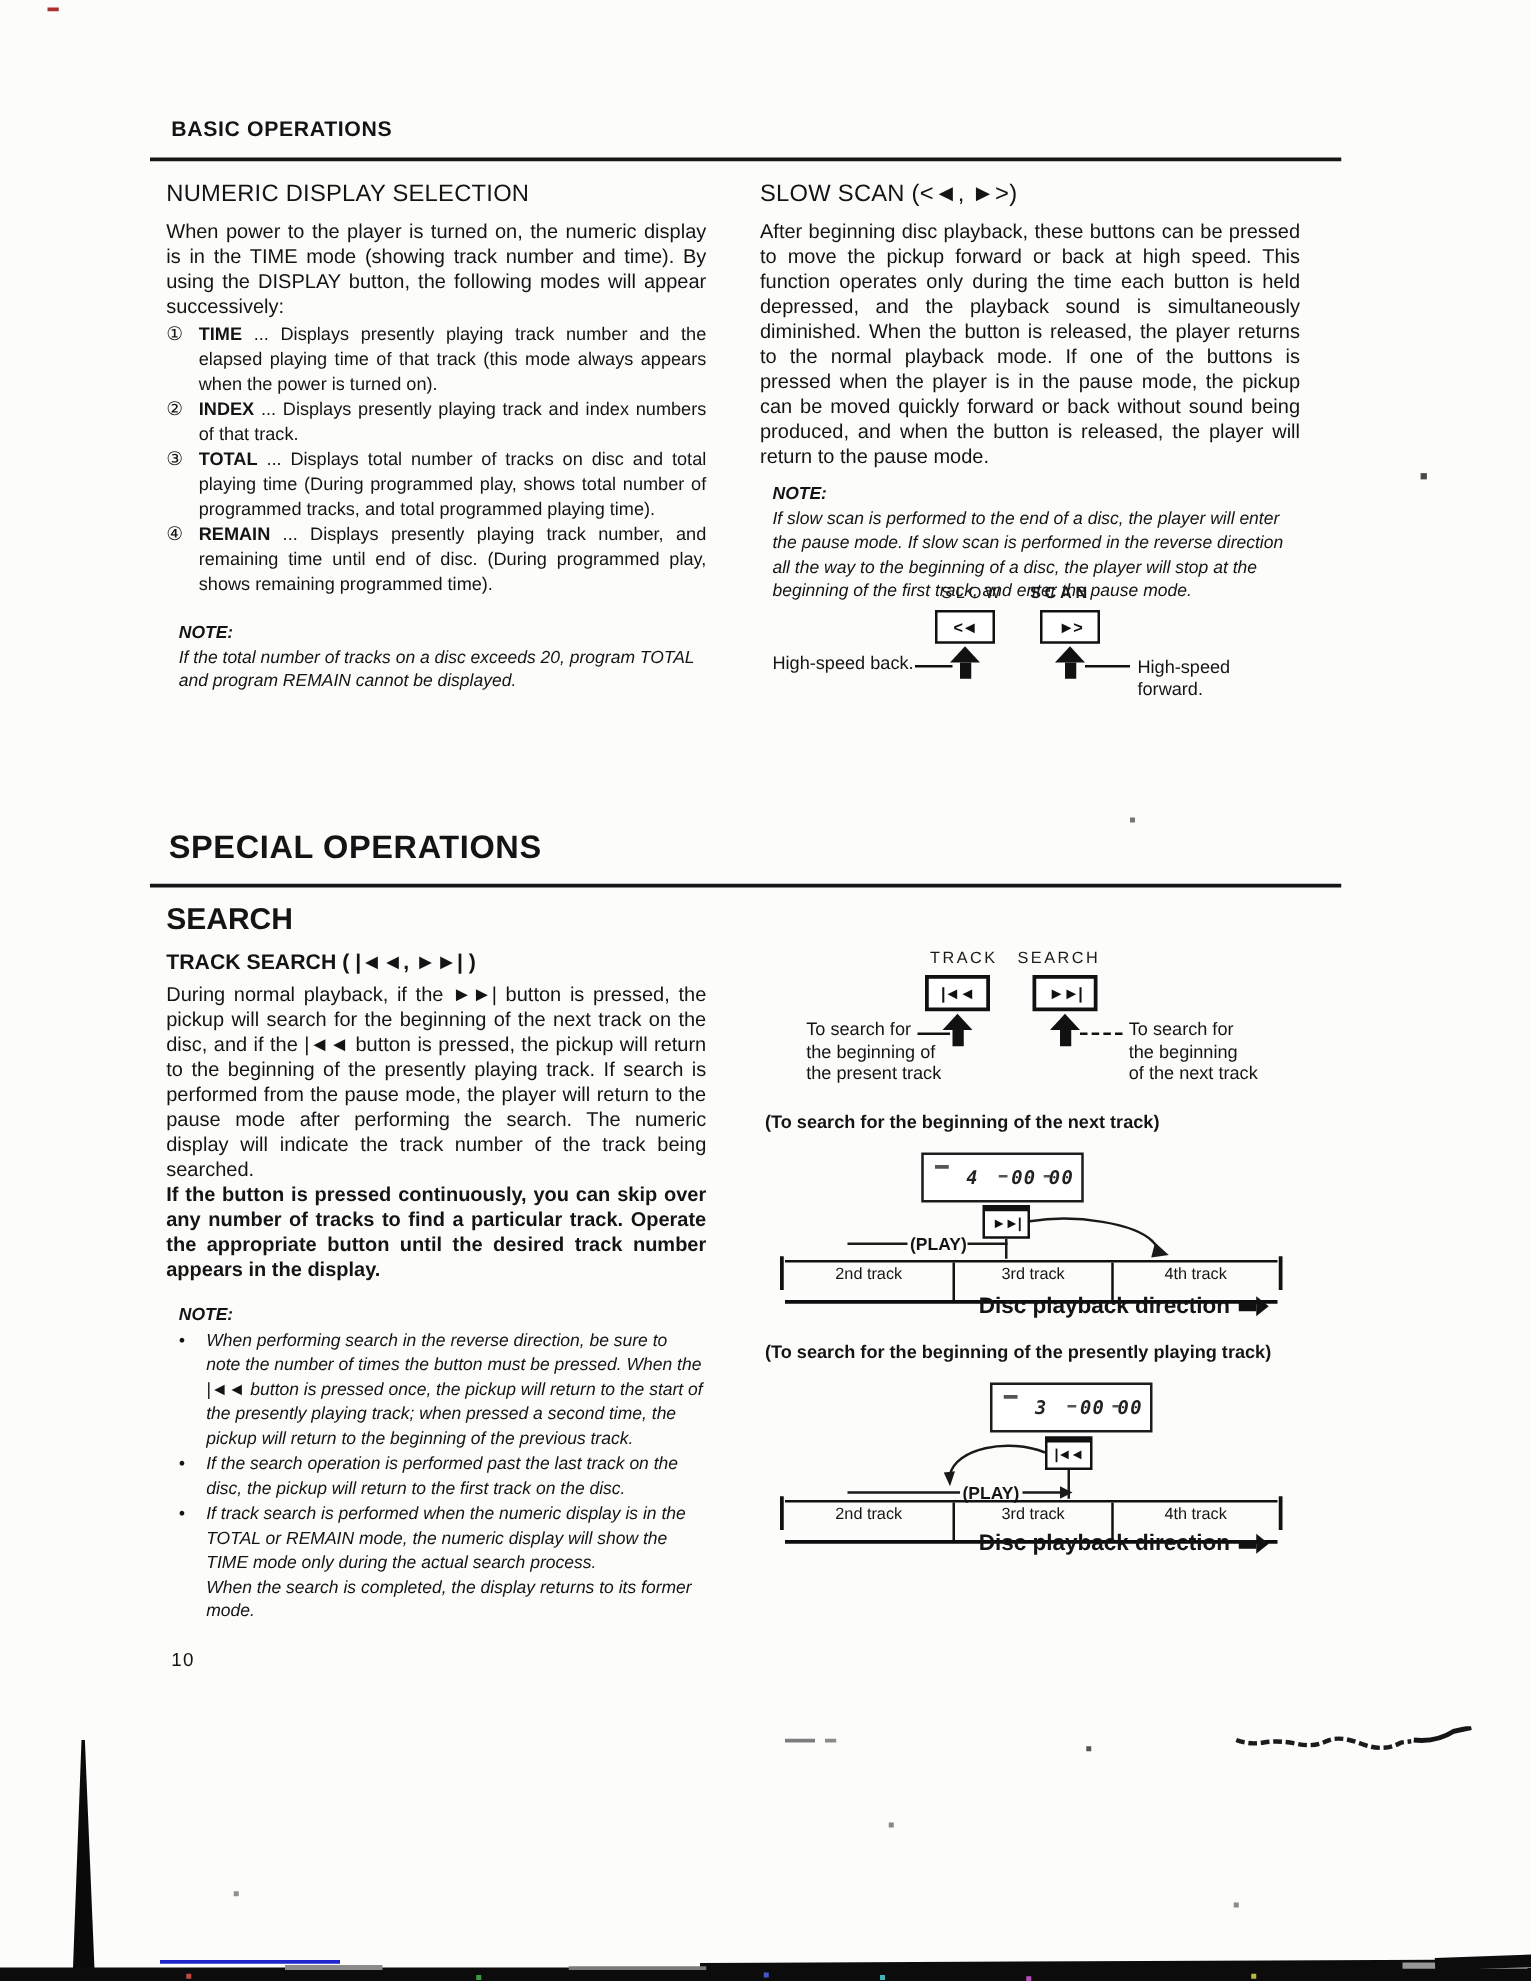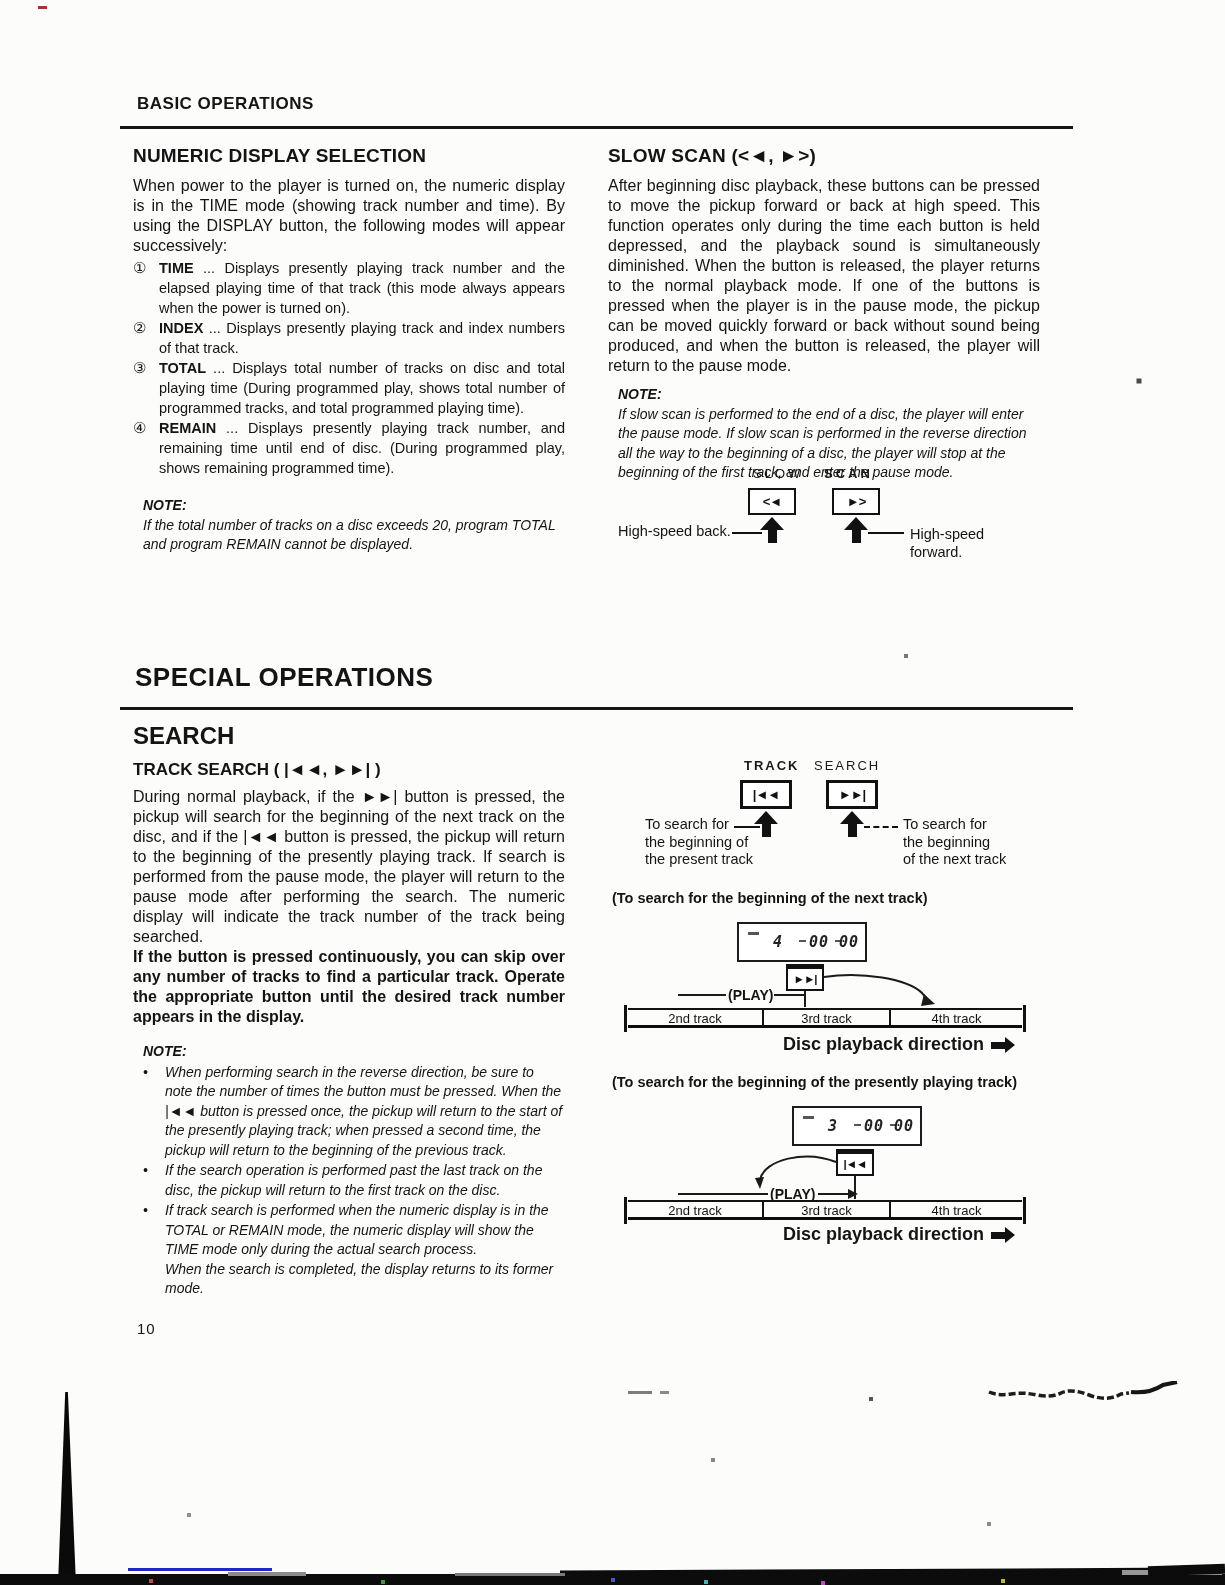--- a/index.html
+++ b/index.html
@@ -6,21 +6,21 @@
   html,body { background:#e9e9e9; }
   #page {
     position:relative; width:1225px; height:1585px; margin:0 auto;
     background:#fcfcfb; color:#141414; overflow:hidden;
     font-family:"Liberation Sans", sans-serif;
   }
   .abs { position:absolute; }
 
   
   .h-small { font-size:17px; font-weight:bold; letter-spacing:.5px; }
-  .h-col   { font-size:19px; font-weight:bold; letter-spacing:.2px; }
+  .h-col   { font-size:19px; font-weight:normal; letter-spacing:.2px; }
   .h-big   { font-size:26px; font-weight:bold; letter-spacing:.5px; }
   .h-mid   { font-size:24px; font-weight:bold; }
   .h-sub   { font-size:17px; font-weight:bold; }
   .body-txt { font-size:16px; line-height:20px; text-align:justify; }
   .note-blk { font-style:italic; font-size:14px; line-height:19.5px; margin-left:10px; }
   .note-lbl { font-weight:600; }
   .rule { background:#161616; height:3px; }
   .col { width:432px; }
   p + p { margin-top:0;font-weight:bold; }
   .mode-item { position:relative; padding-left:26px; font-size:14.5px; line-height:20px; text-align:justify; }
@@ -49,21 +49,21 @@
   .conn.dashed { border-top-style:dashed; }
 
   .callout { position:absolute; font-size:14.5px; line-height:17.5px; white-space:pre-line; }
 
   
   .diag-cap { position:absolute; font-size:14.5px; font-weight:bold; }
   .display { position:absolute; width:130px; height:40px; background:#fff; border:2px solid #1c1c1c; }
   .display .digit { position:absolute; top:9px; font-family:"DejaVu Sans Mono", monospace;
       font-style:italic; font-weight:bold; font-size:15px; letter-spacing:1px; color:#222; }
   .display .seg { position:absolute; background:#555; }
-  .tbar { position:absolute; display:flex; width:394px; height:20px;
+  .tbar { position:absolute; display:flex; width:394px; height:35px;
           border-top:2px solid #111; border-bottom:3.5px solid #0d0d0d; }
   .tbar .cell { font-size:13px; line-height:15px; text-align:center; padding-top:1px; }
   .tbar .cell + .cell { border-left:2px solid #111; }
   .tbar .cap-l, .tbar .cap-r { position:absolute; width:3px; height:27px; top:-5px; background:#111; }
   .tbar .cap-l { left:-4px; } .tbar .cap-r { right:-4px; }
   .dirlbl { position:absolute; font-size:18px; font-weight:bold; }
   .fat-arrow { display:inline-block; vertical-align:middle; margin-left:7px; position:relative;
                width:14px; height:7px; background:#111; }
   .fat-arrow::after { content:""; position:absolute; left:14px; top:-5px;
       border-left:10px solid #111; border-top:8px solid transparent; border-bottom:8px solid transparent; }
@@ -160,21 +160,21 @@
       </div>
       <div class="note-row">
         <span class="bullet">•</span>
         <span class="ntxt">If track search is performed when the numeric display is in the TOTAL or REMAIN mode, the numeric display will show the TIME mode  only during the actual search process.
 When the search is completed, the display returns to its former mode.</span>
       </div>
     </div>
   </div>
 
   <div class="abs" style="left:610px;top:756px;width:430px;height:130px;">
-    <div class="panel-lbl" style="left:134px;top:2px;letter-spacing:2px;font-weight:bold;">TRACK</div>
+    <div class="panel-lbl" style="left:134px;top:2px;letter-spacing:2px;">TRACK</div>
     <div class="panel-lbl" style="left:204px;top:2px;letter-spacing:2px;">SEARCH</div>
     <div class="pbtn heavy" style="left:130px;top:24px;width:52px;height:29px;">
       <span class="glyph">|◄◄</span>
     </div>
     <div class="pbtn heavy" style="left:216px;top:24px;width:52px;height:29px;">
       <span class="glyph">►►|</span>
     </div>
     <div class="block-arrow" style="left:144px;top:55px;">
         <div class="head"></div>
         <div class="stem"></div>

